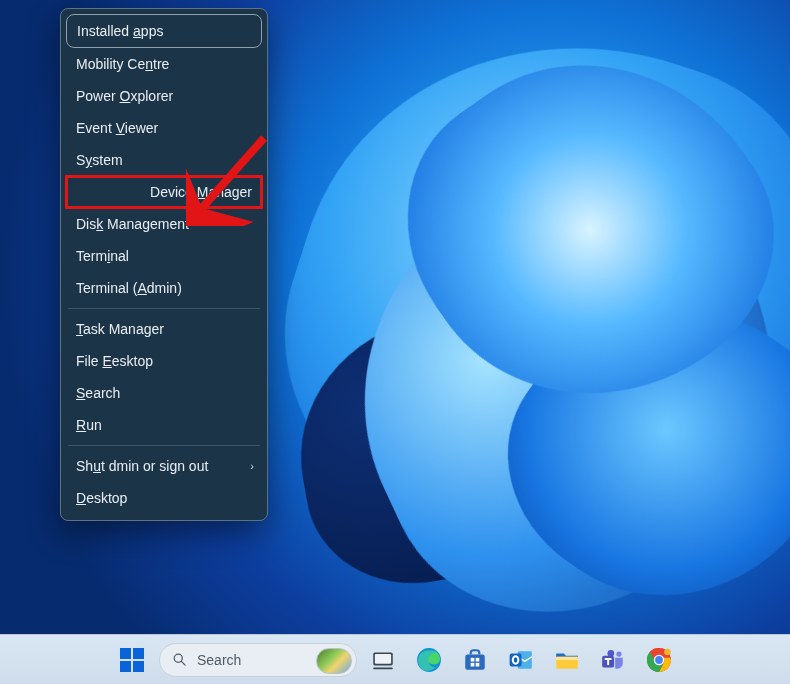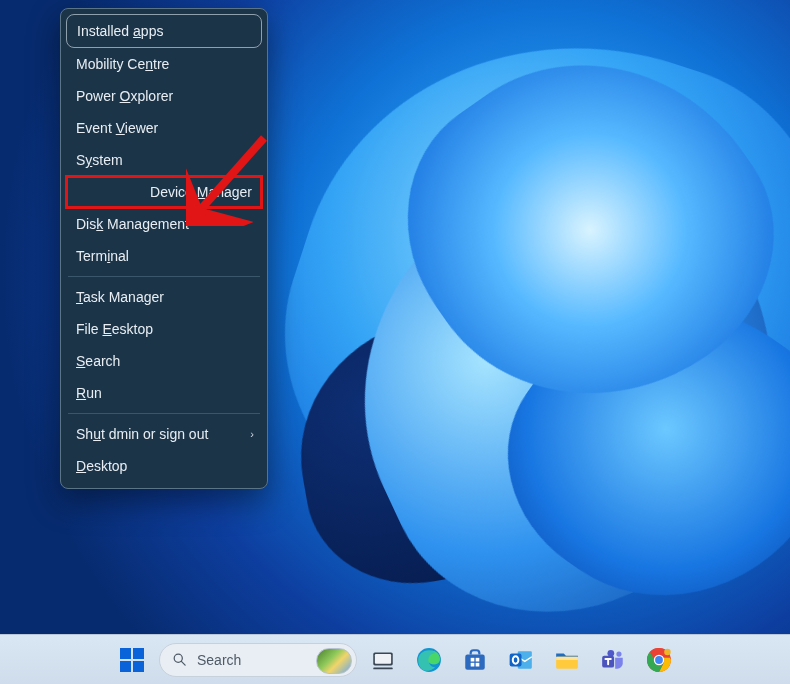--- a/index.html
+++ b/index.html
@@ -151,20 +151,21 @@
 
 <div class="context-menu" id="context-menu">
     <div class="menu-item top"><span>Installed </span><span class="u">a</span><span>pps</span></div>
     <div class="menu-item"><span>Mobility Ce</span><span class="u">n</span><span>tre</span></div>
     <div class="menu-item"><span>Power </span><span class="u">O</span><span>xplorer</span></div>
     <div class="menu-item"><span>Event </span><span class="u">V</span><span>iewer</span></div>
     <div class="menu-item"><span>S</span><span class="u">y</span><span>stem</span></div>
     <div class="menu-item highlight"><span>Device </span><span class="u">M</span><span>anager</span></div>
     <div class="menu-item"><span>Dis</span><span class="u">k</span><span> Management</span></div>
     <div class="menu-item"><span>Term</span><span class="u">i</span><span>nal</span></div>
+    <div class="menu-item"><span>Terminal (</span><span class="u">A</span><span>dmin)</span></div>
     <div class="menu-sep"></div>
     <div class="menu-item"><span></span><span class="u">T</span><span>ask Manager</span></div>
     <div class="menu-item"><span>File </span><span class="u">E</span><span>esktop</span></div>
     <div class="menu-item"><span></span><span class="u">S</span><span>earch</span></div>
     <div class="menu-item"><span></span><span class="u">R</span><span>un</span></div>
     <div class="menu-sep"></div>
     <div class="menu-item"><span>Sh</span><span class="u">u</span><span>t dmin or sign out</span><span class="submenu-caret">›</span></div>
     <div class="menu-item"><span></span><span class="u">D</span><span>esktop</span></div>
   </div>
 

